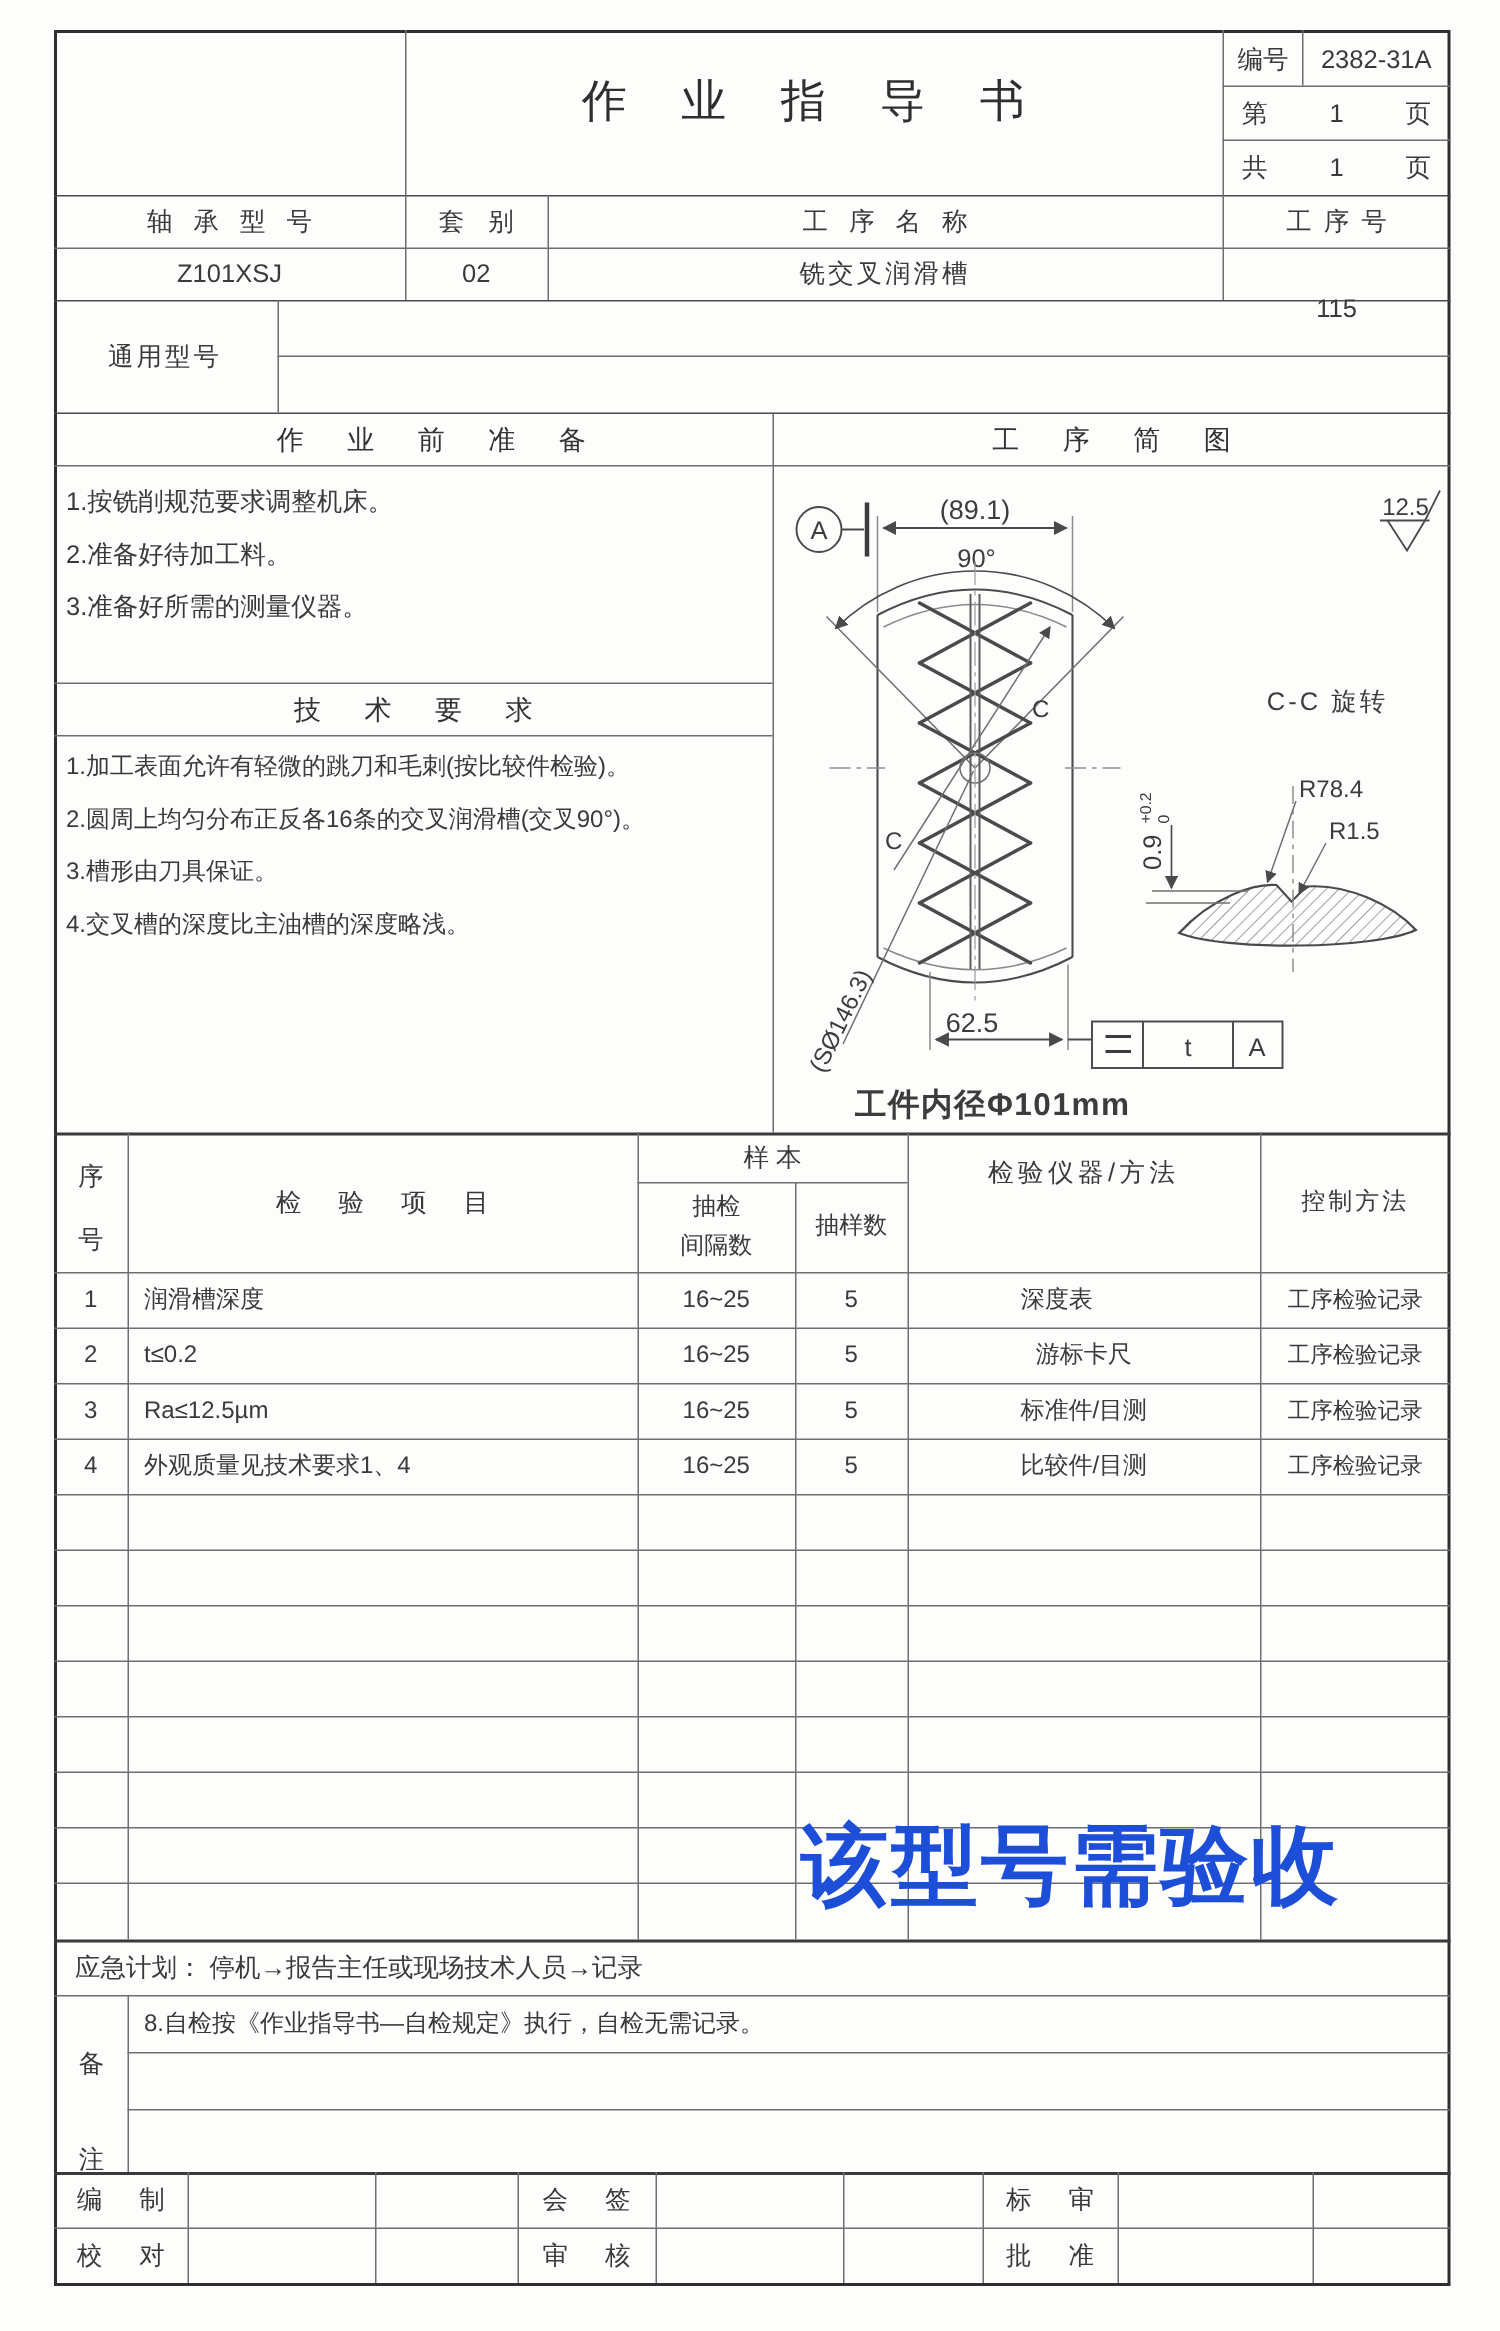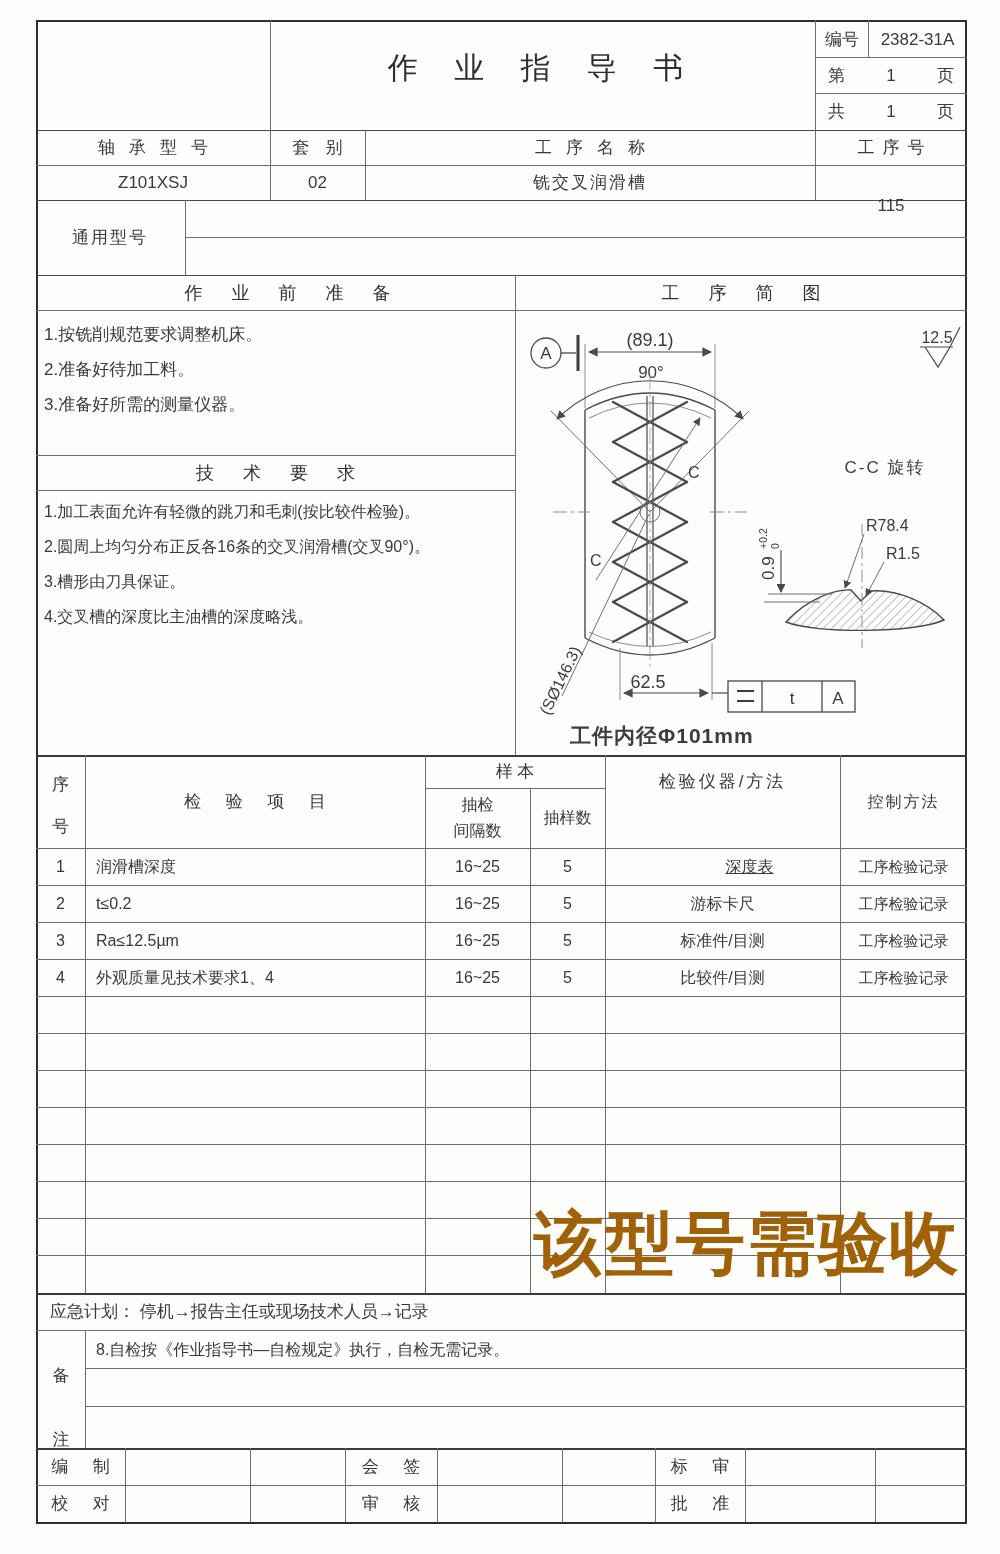--- a/index.html
+++ b/index.html
@@ -14,21 +14,21 @@
   .hlb{position:absolute;height:1px;background:#4a4a4a;}
   .vl{position:absolute;width:1px;background:#6e6e6e;}
   .c{text-align:center;}
   .pre{white-space:pre-line;}
   .t17{font-size:17px;}
   .t16{font-size:16px;}
   .t15{font-size:15px;}
   .sec-title{font-size:18px;letter-spacing:12px;text-indent:12px;text-align:center;color:#333;}
   .page-border{border:2px solid #2f2f2f;background:transparent;}
   .stamp{
-    font-size:69px;font-weight:700;color:#a16207;letter-spacing:2px;
+    font-size:58px;font-weight:700;color:#1d4ed8;letter-spacing:2px;
     line-height:84px;z-index:6;white-space:nowrap;
   }
   svg text{fill:#3c3c3c;font-family:"Liberation Sans","DejaVu Sans",sans-serif;}
 </style>
 </head>
 <body>
 
 <div class="abs page-border" style="left:36px;top:20px;width:931px;height:1504px;"></div>
 
 <div class="hl" style="left:815px;top:57px;width:152px;"></div>
@@ -229,21 +229,21 @@
 间隔数</div>
 <div class="abs c t16" style="left:530px;top:790px;width:75px;height:56px;line-height:56px;">抽样数</div>
 <div class="abs c t17" style="left:605px;top:742px;width:235px;height:80px;line-height:80px;letter-spacing:3px;">检验仪器/方法</div>
 <div class="abs c t16" style="left:840px;top:762px;width:127px;height:80px;line-height:80px;letter-spacing:2px;">控制方法</div>
 
 <div>
   <div class="abs c t16" style="left:36px;top:848px;width:49px;height:37px;line-height:37px;">1</div>
   <div class="abs t16" style="left:96px;top:848px;width:325px;height:37px;line-height:37px;">润滑槽深度</div>
   <div class="abs c t16" style="left:425px;top:848px;width:105px;height:37px;line-height:37px;">16~25</div>
   <div class="abs c t16" style="left:530px;top:848px;width:75px;height:37px;line-height:37px;">5</div>
-  <div class="abs c t16" style="left:632px;top:848px;width:235px;height:37px;line-height:37px;text-decoration:underline;">深度表</div>
+  <div class="abs c t16" style="left:587px;top:848px;width:235px;height:37px;line-height:37px;">深度表</div>
   <div class="abs c t15" style="left:840px;top:848px;width:127px;height:37px;line-height:37px;">工序检验记录</div>
 </div>
 <div>
   <div class="abs c t16" style="left:36px;top:885px;width:49px;height:37px;line-height:37px;">2</div>
   <div class="abs t16" style="left:96px;top:885px;width:325px;height:37px;line-height:37px;">t≤0.2</div>
   <div class="abs c t16" style="left:425px;top:885px;width:105px;height:37px;line-height:37px;">16~25</div>
   <div class="abs c t16" style="left:530px;top:885px;width:75px;height:37px;line-height:37px;">5</div>
   <div class="abs c t16" style="left:605px;top:885px;width:235px;height:37px;line-height:37px;">游标卡尺</div>
   <div class="abs c t15" style="left:840px;top:885px;width:127px;height:37px;line-height:37px;">工序检验记录</div>
 </div>

